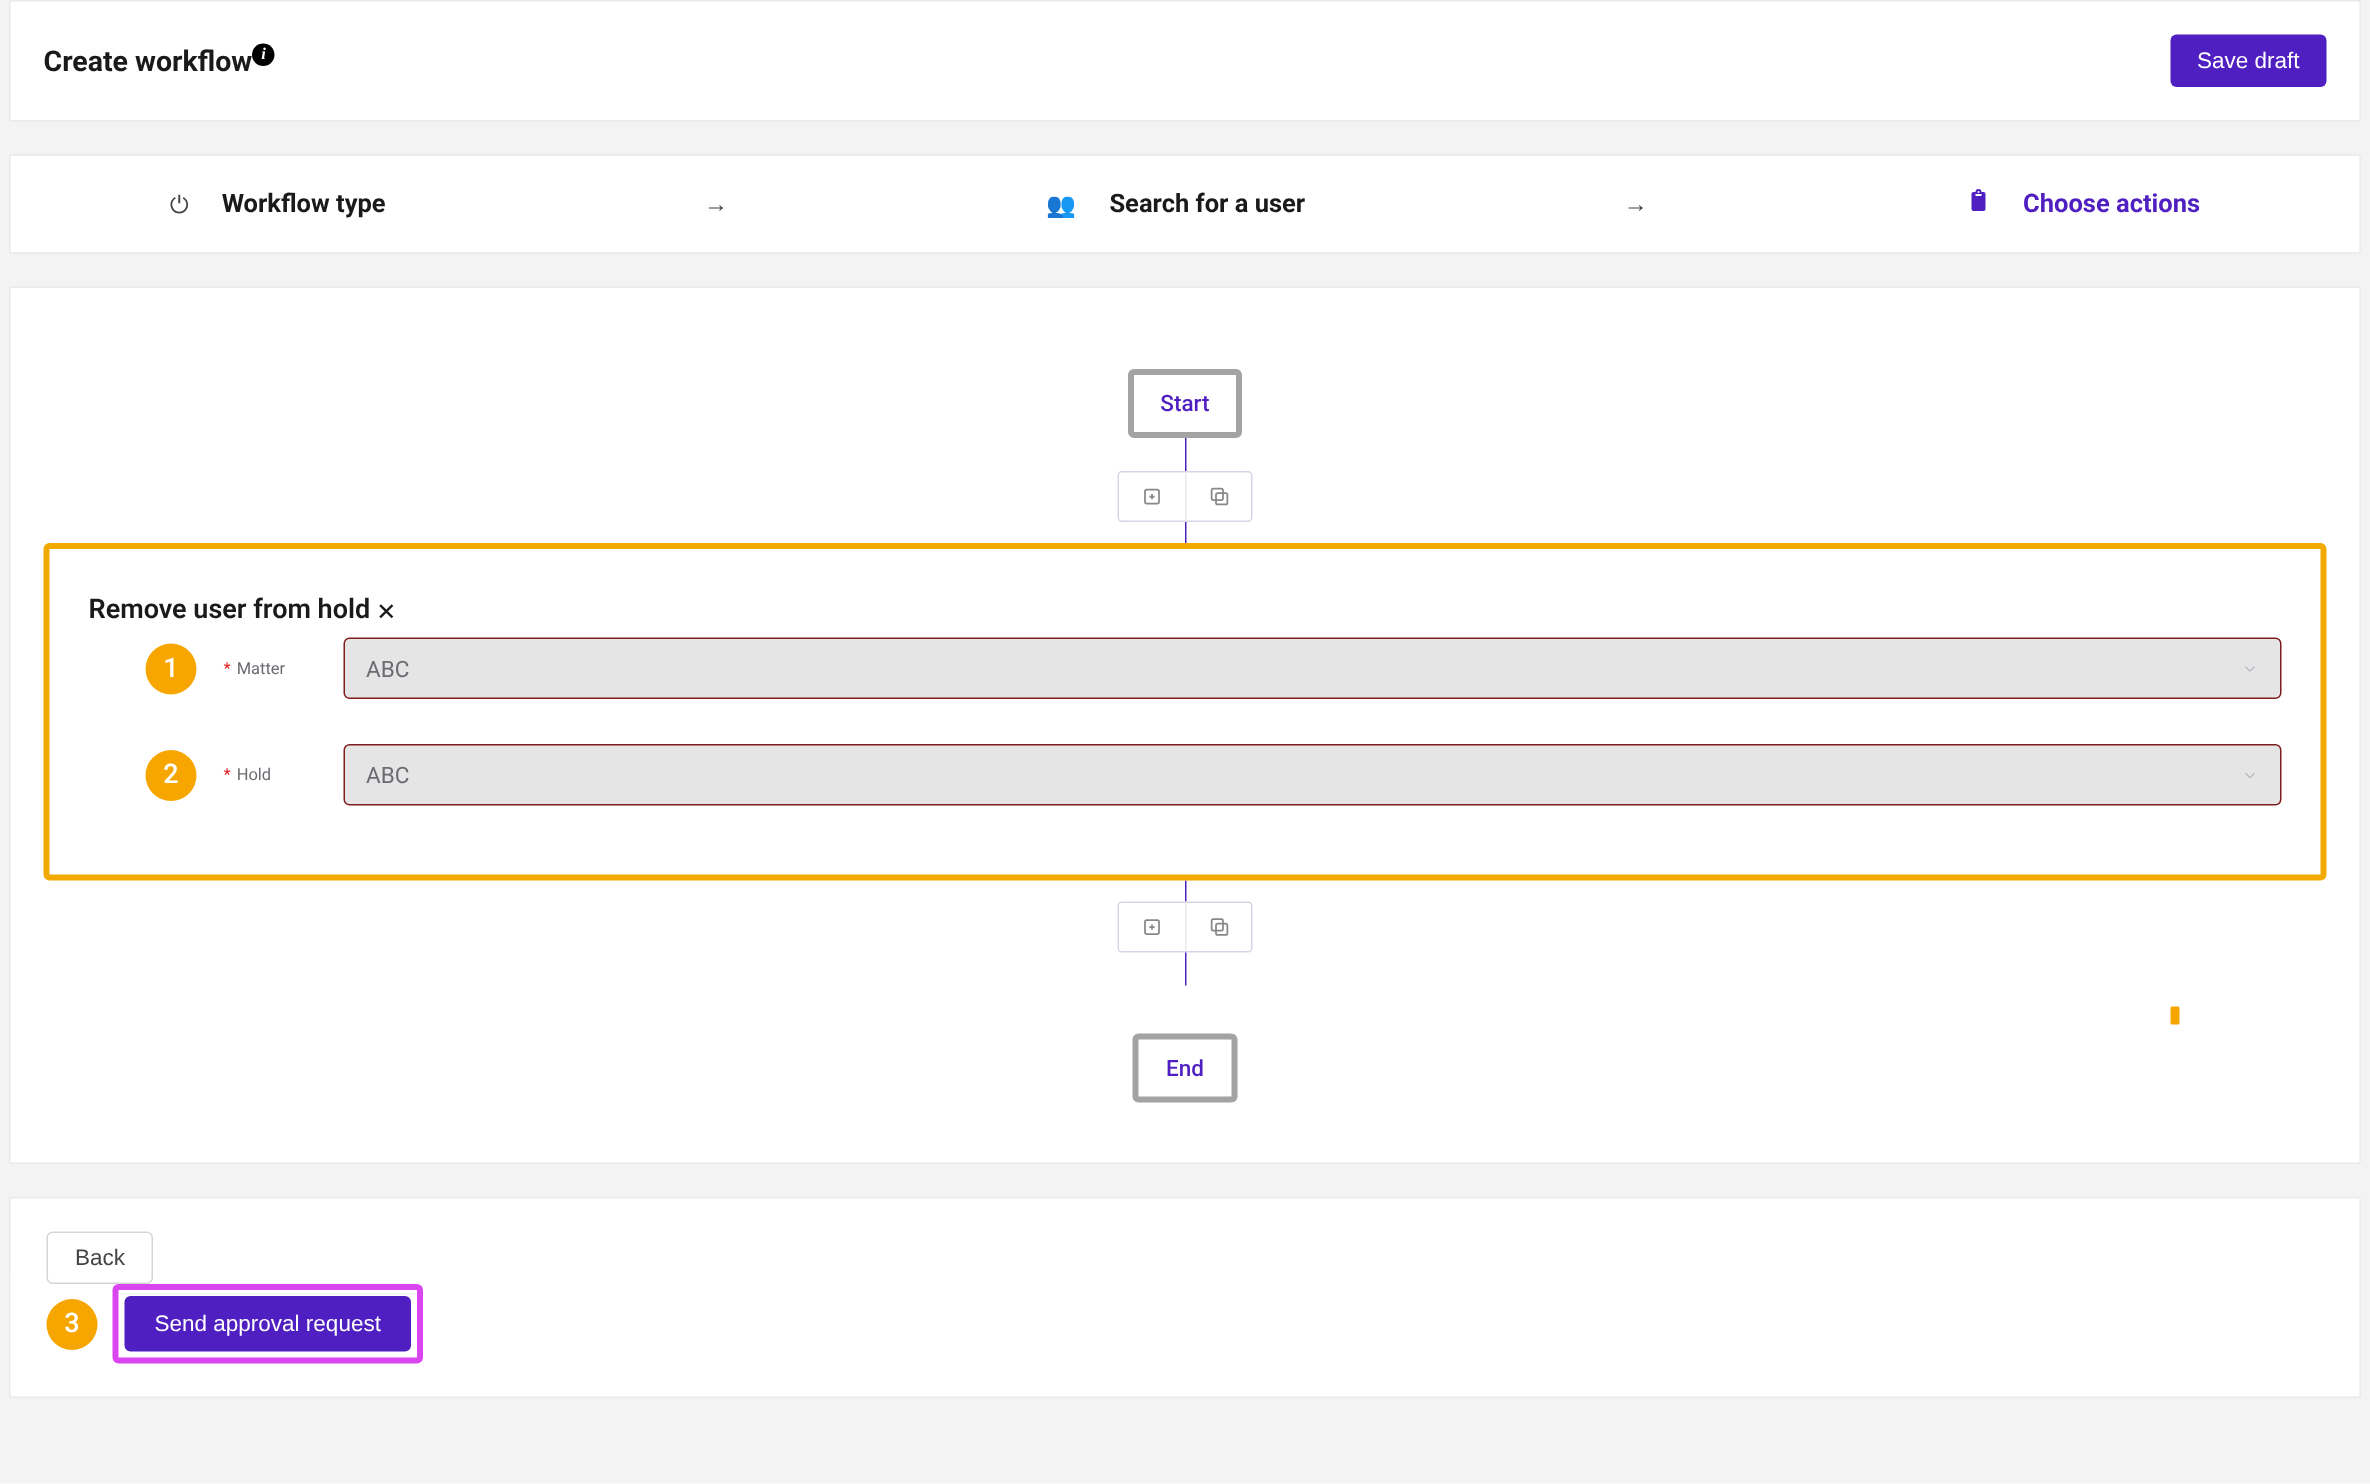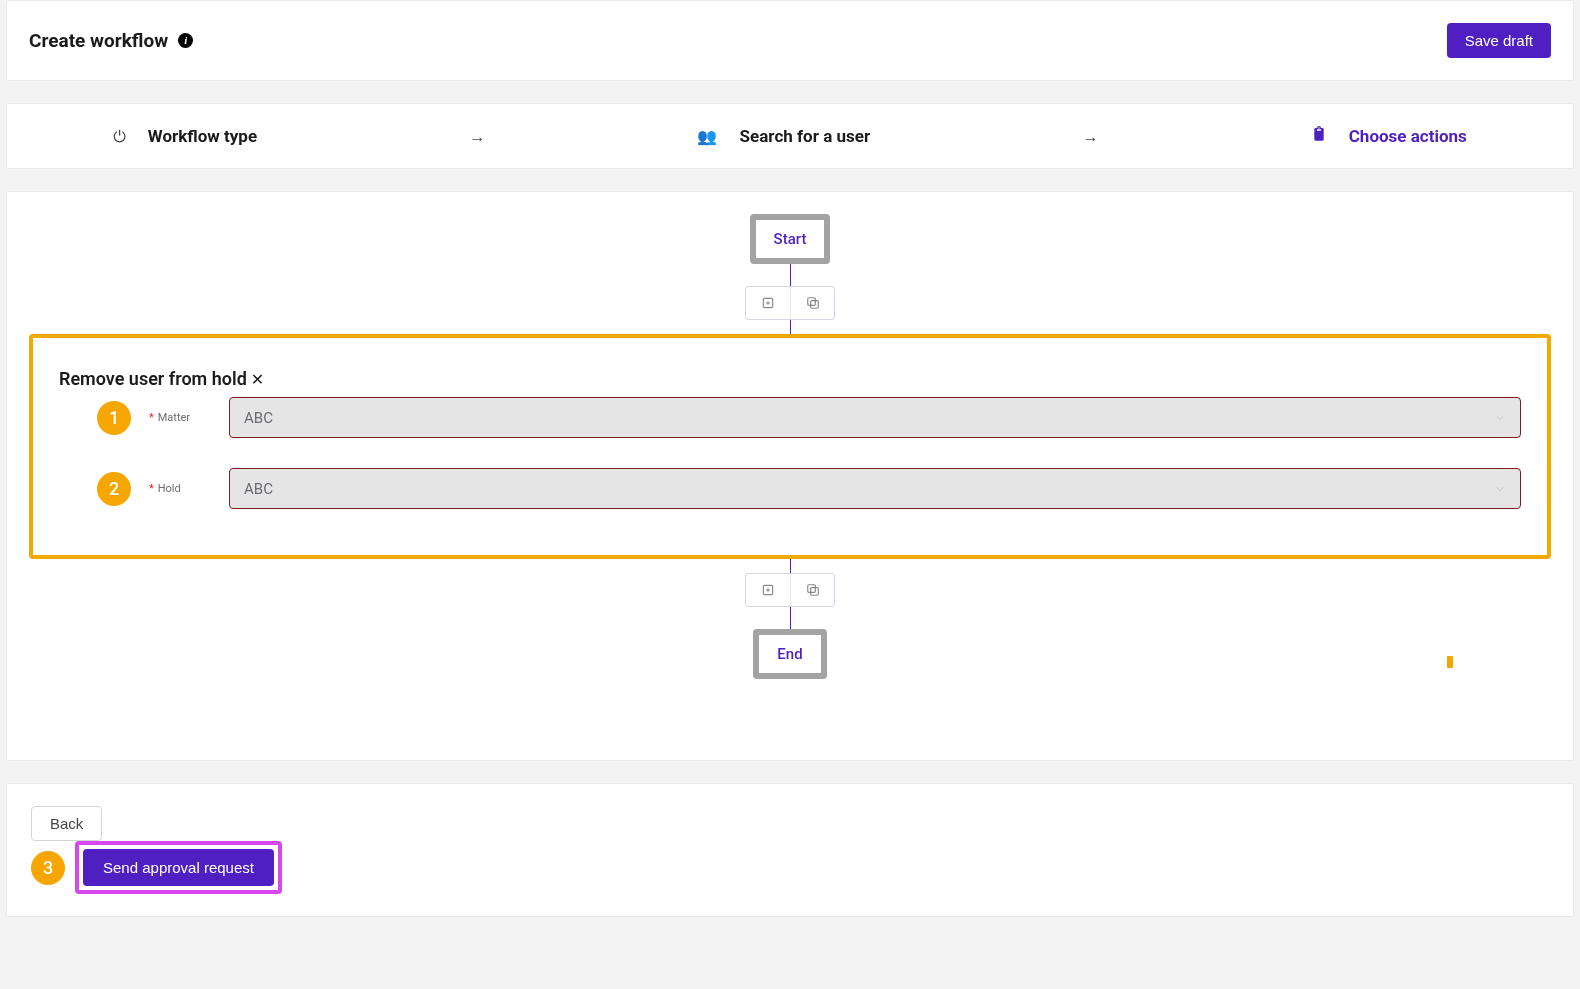--- a/index.html
+++ b/index.html
@@ -20,22 +20,21 @@
     
     .header-panel {
       margin: 0 6px 22px 6px;
       padding: 22px 22px;
       display: flex;
       justify-content: space-between;
       align-items: center;
     }
     .header-title {
       display: flex;
-      align-items: center;
-      gap: 10px;
+      gap: 0;
     }
     .header-title-text {
       font-size: 19px;
       font-weight: 700;
       color: #1a1a1a;
     }
     .info-icon {
       width: 15px;
       height: 15px;
       border-radius: 50%;
@@ -91,27 +90,28 @@
       padding: 22px 22px 40px 22px;
       min-height: 570px;
       position: relative;
     }
     .flow-column {
       display: flex;
       flex-direction: column;
       align-items: center;
     }
     .node {
-      border: 6px solid #a3a3a3;
+      border: 4px solid #a3a3a3;
       border-radius: 4px;
       padding: 10px 18px;
       color: #4f1fc1;
       font-size: 15px;
       font-weight: 500;
       background: #fff;
+      margin-top: 32px;
     }
     .connector {
       width: 0;
       height: 22px;
       border-left: 1px solid #4f1fc1;
     }
     .connector.short { height: 14px; }
     .toolbox {
       display: flex;
       border: 1px solid #d5d5e5;

